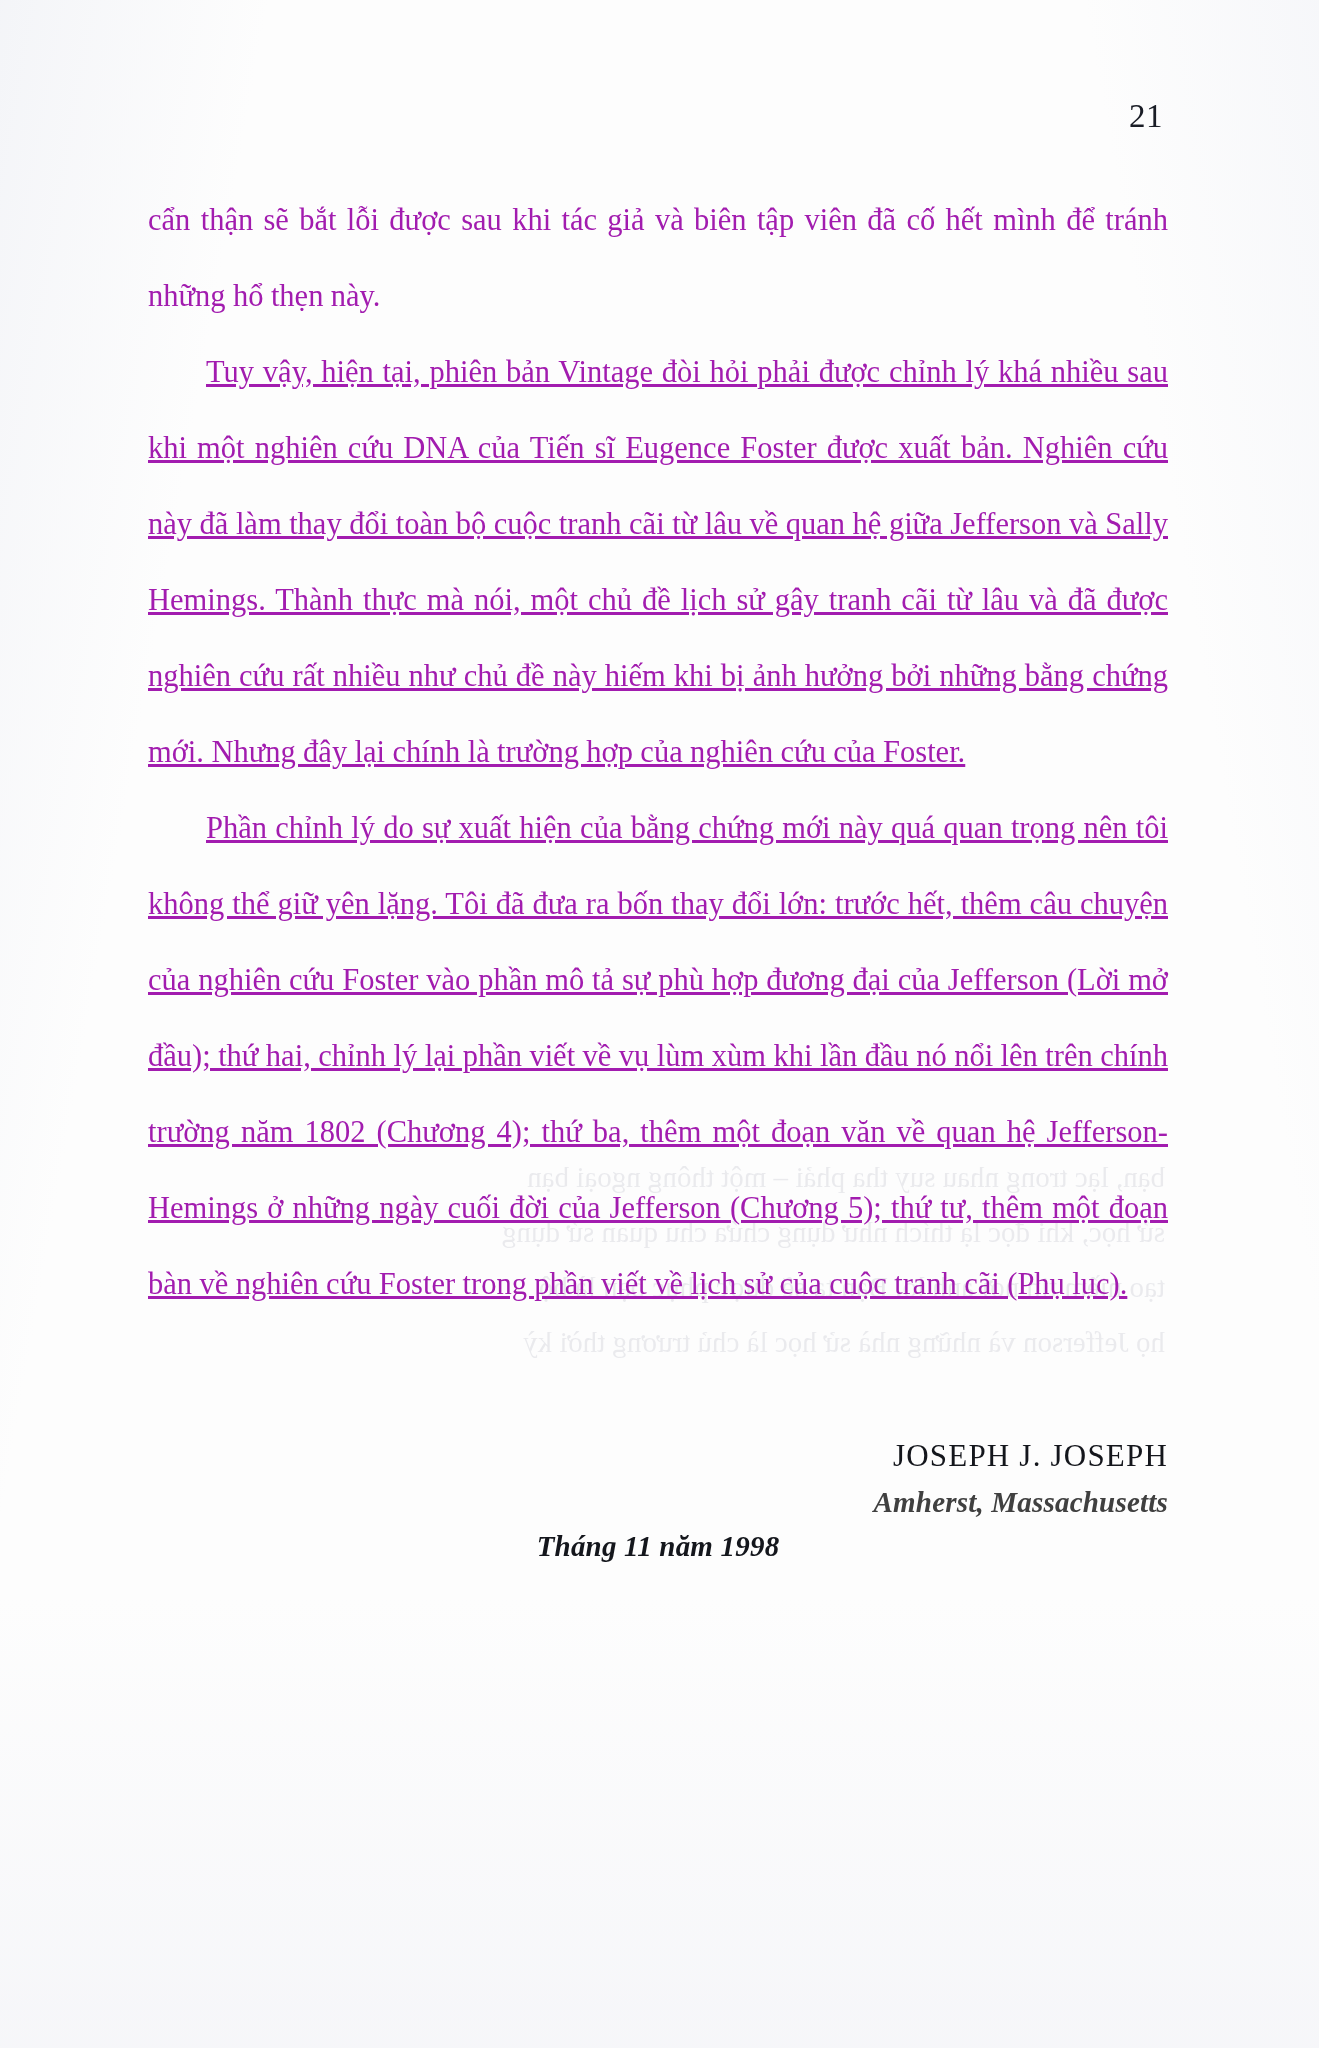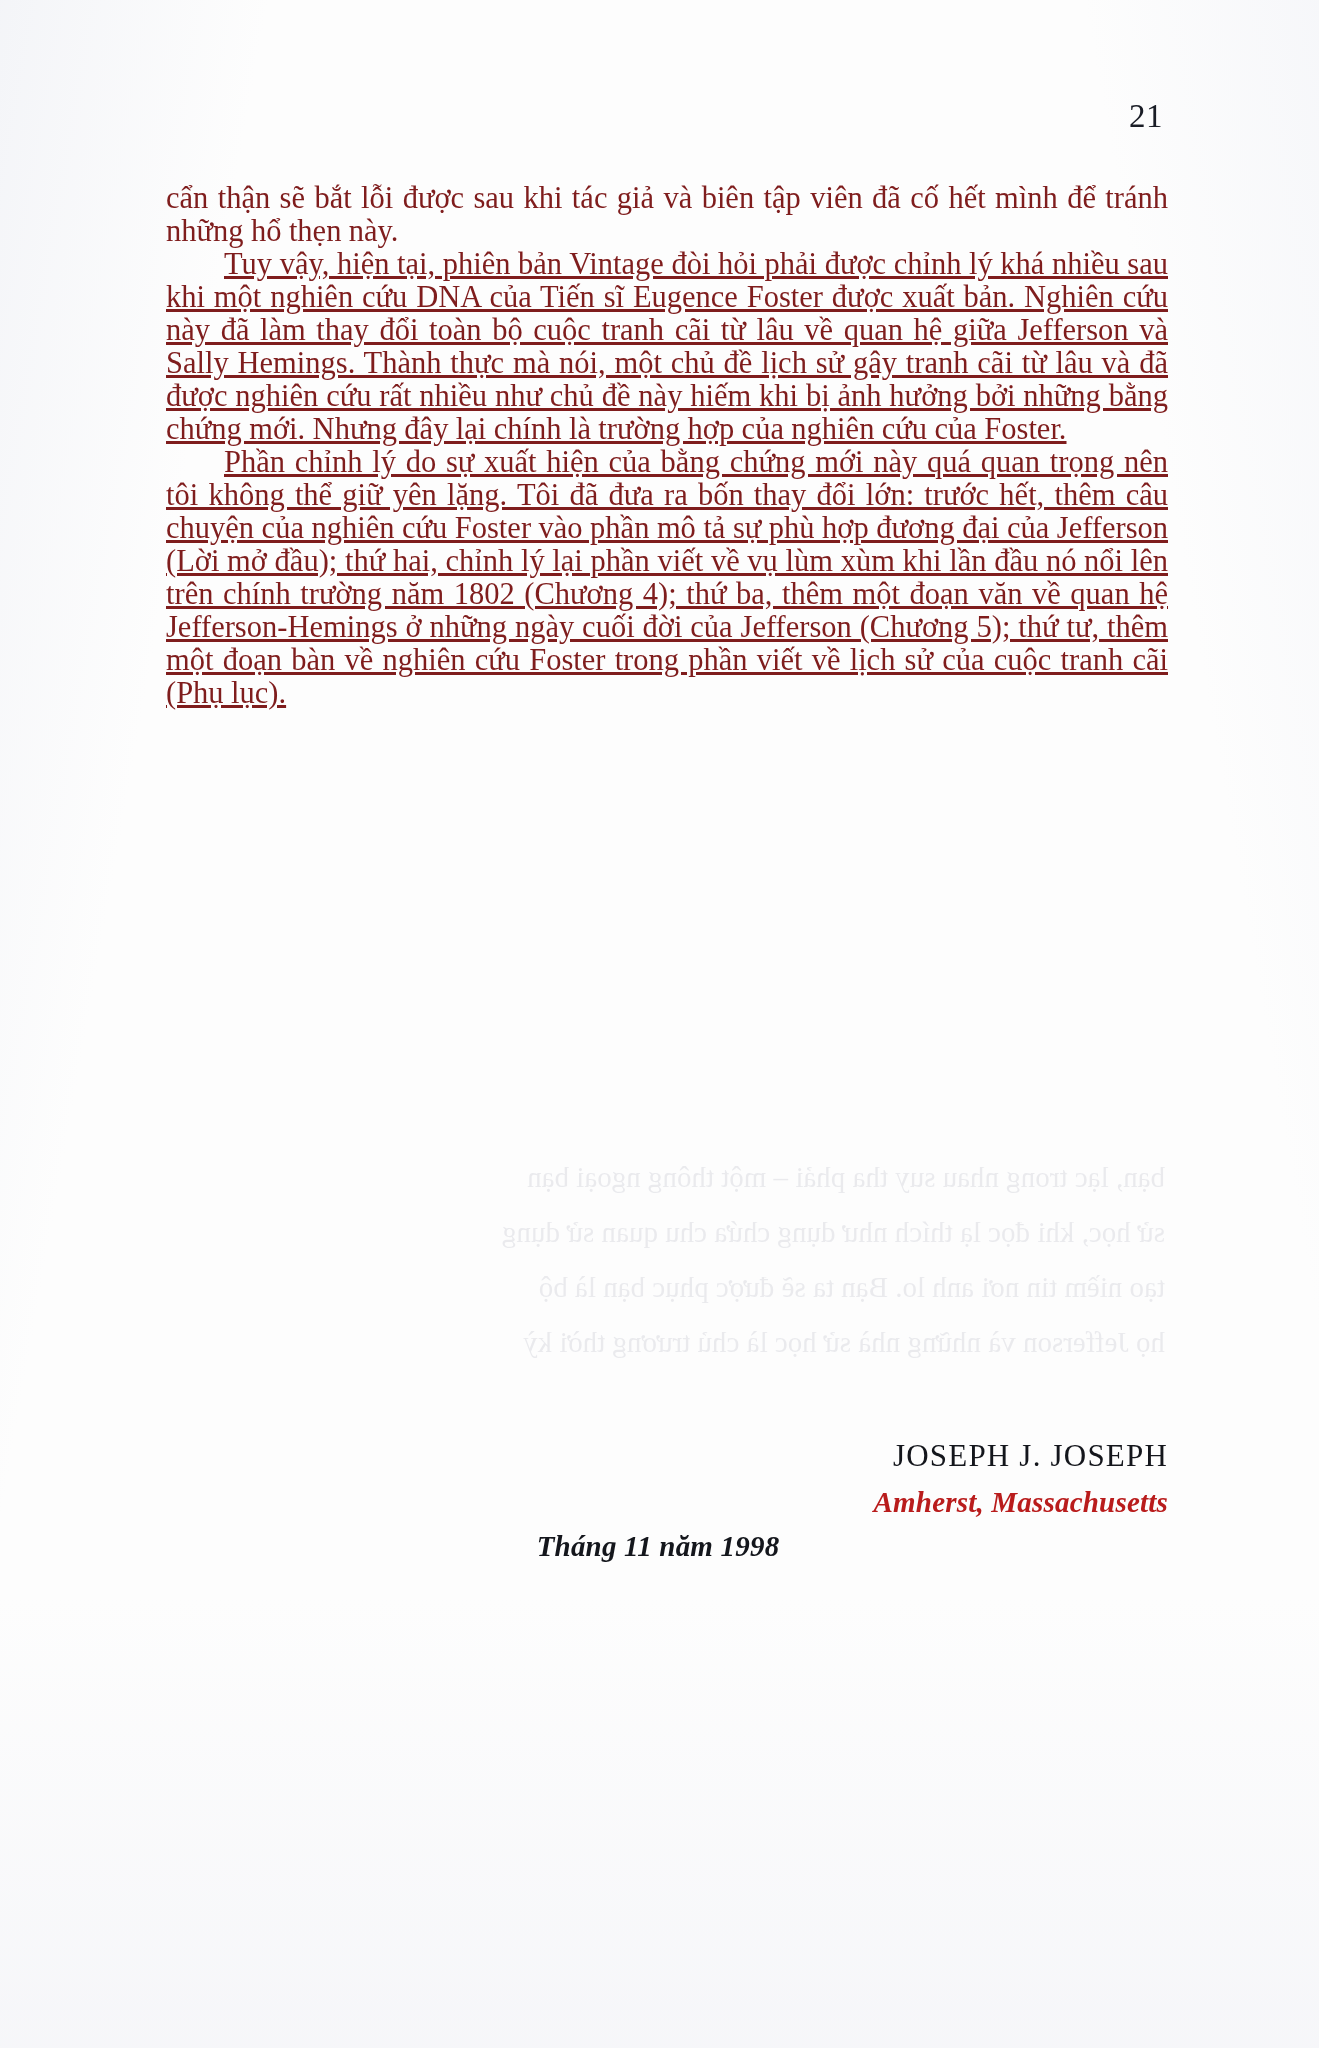--- a/index.html
+++ b/index.html
@@ -34,27 +34,27 @@
     letter-spacing: 0.5px;
     color: #1a1d26;
   }
   .content {
     position: absolute;
     left: 148px;
     top: 182px;
     width: 1020px;
   }
   p.body {
-    margin: 0 0 0 18px;
+    margin: 0 0 0 0;
     font-size: 30.5px;
-    line-height: 33px;
+    line-height: 76px;
     text-align: justify;
     text-justify: inter-word;
     word-spacing: -0.2px;
-    color: #7f1d1d;
+    color: #a21caf;
   }
   p.body.indent {
     text-indent: 58px;
     text-decoration: underline;
   }
   p.body + p.body {
     margin-top: 0px;
   }
   .signature {
     position: absolute;
@@ -68,21 +68,21 @@
     line-height: 48px;
     letter-spacing: 1.2px;
     color: #14161c;
   }
   .sig-place {
     font-size: 29px;
     line-height: 44px;
     font-style: italic;
     font-weight: bold;
     letter-spacing: 0.2px;
-    color: #b91c1c;
+    color: #404040;
     text-align: right;
   }
   .sig-date {
     font-size: 29px;
     line-height: 44px;
     font-style: italic;
     font-weight: bold;
     letter-spacing: 0.2px;
     color: #14161c;
     text-align: center;

